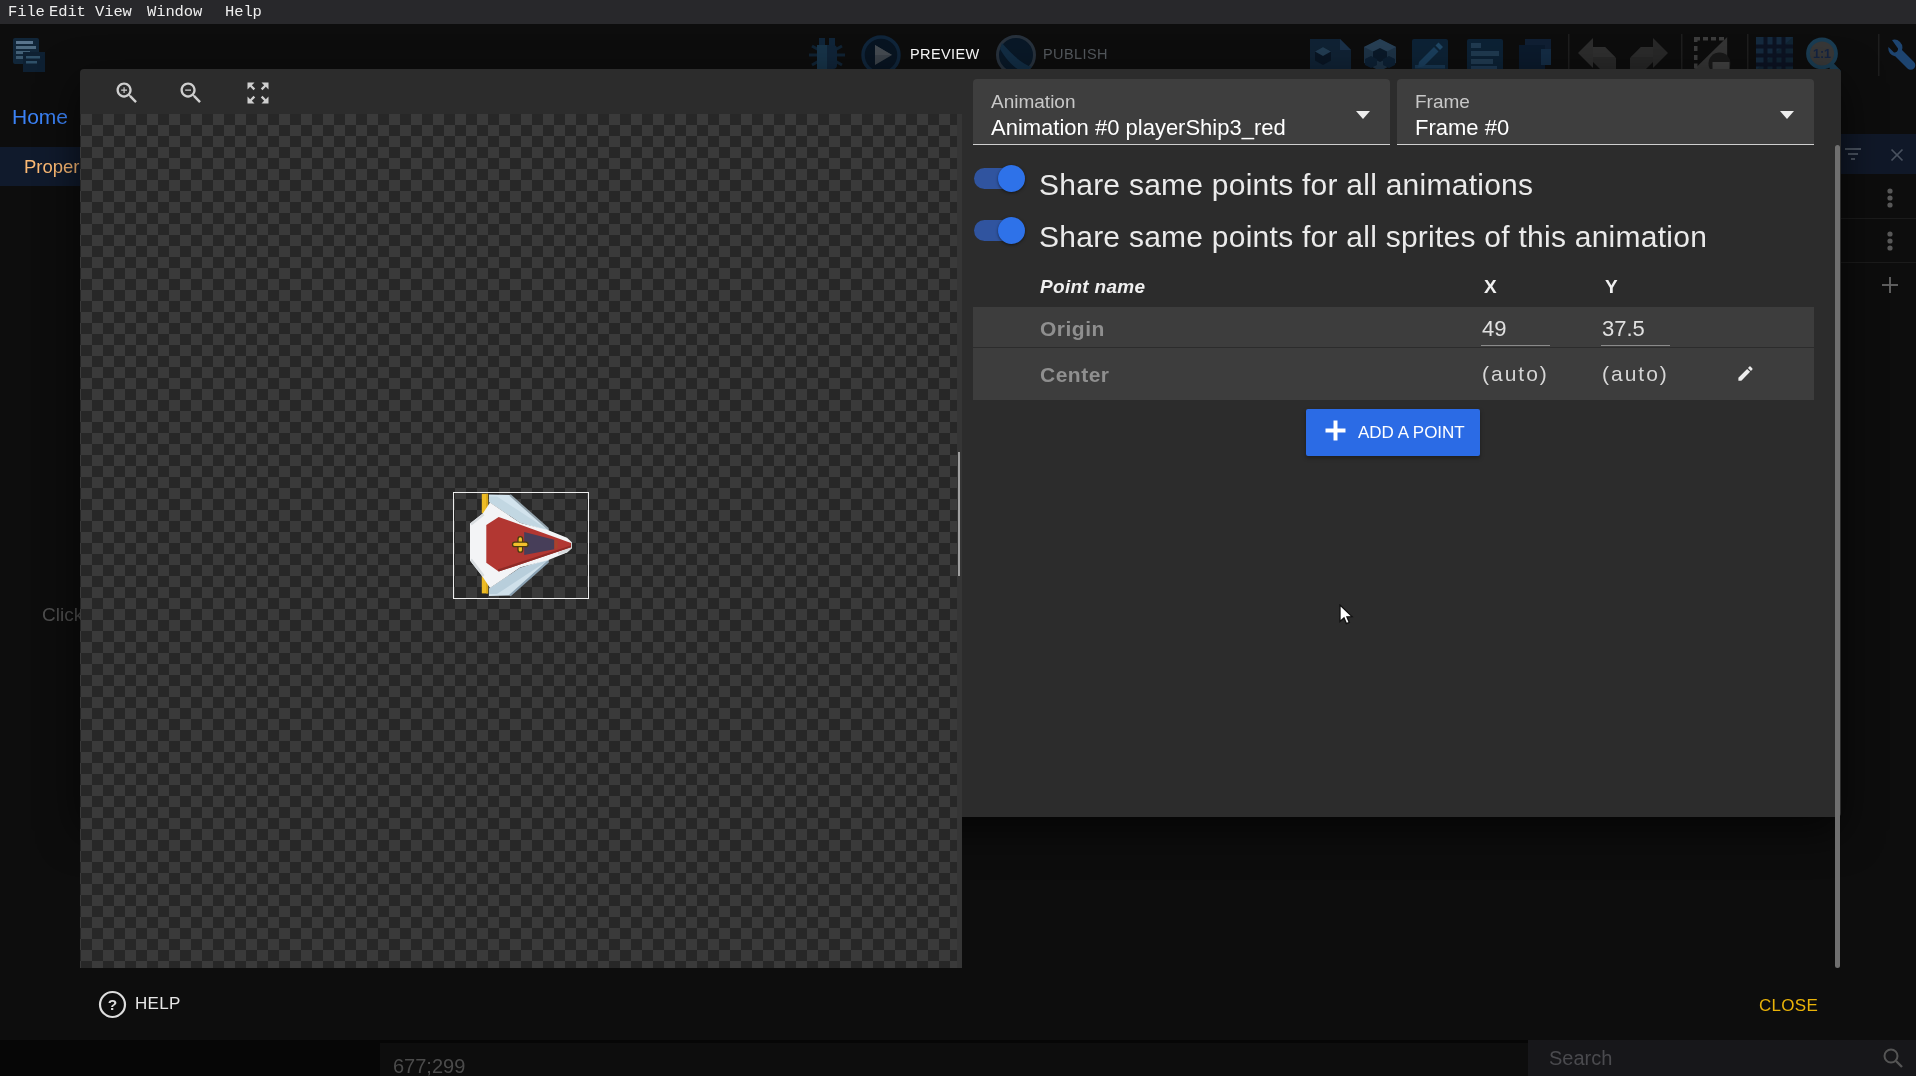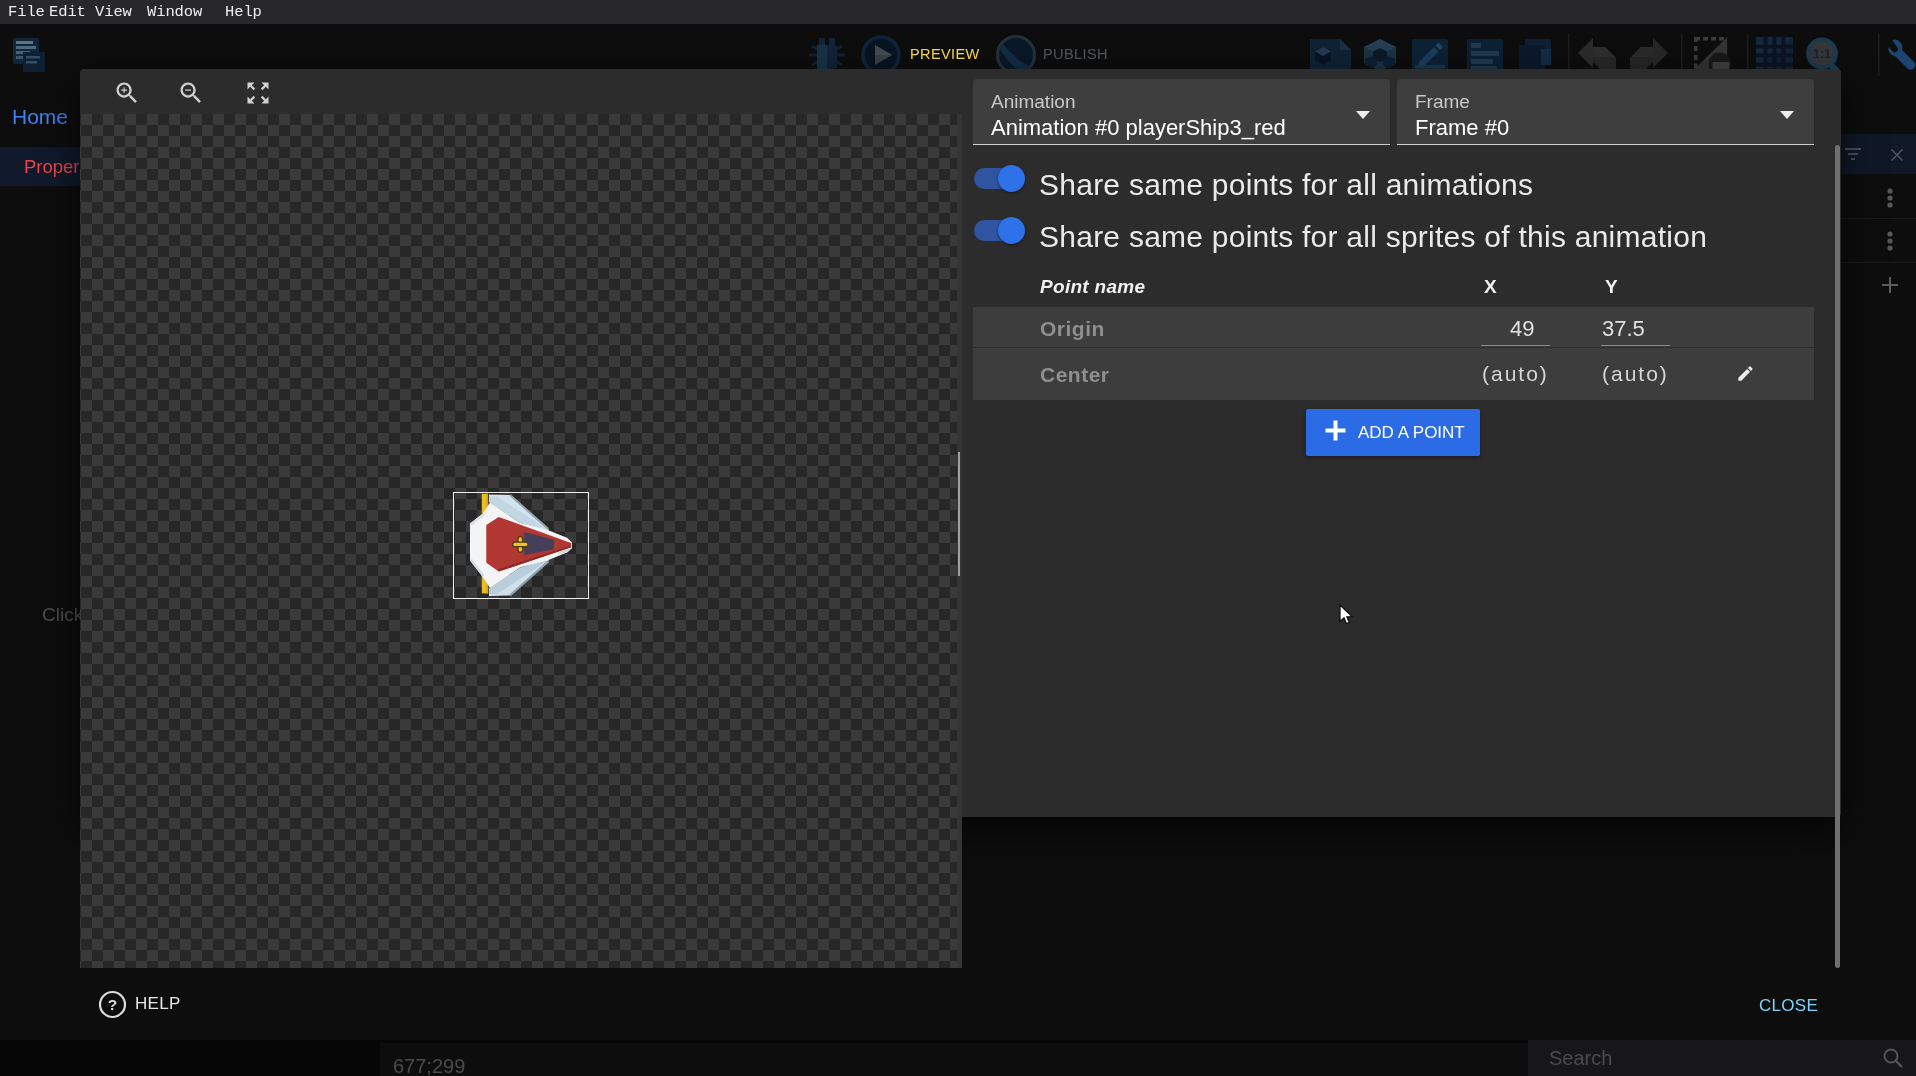--- a/index.html
+++ b/index.html
@@ -58,21 +58,21 @@
   <rect x="23" y="0" width="6" height="8" fill="#102539"></rect>
   <rect x="11" y="7" width="20" height="24" rx="4" fill="#102438"></rect>
   <path d="M11,7 h10 v24 h-10 z" fill="#173348"></path>
 </svg>
 
 <svg class="abs" style="left:860px; top:34px;" width="42" height="42" viewBox="0 0 42 42">
   <circle cx="21" cy="21" r="18" fill="#081421" stroke="#10253a" stroke-width="3.5"></circle>
   <path d="M15,11 L32,21 L15,31 z" fill="#3a4148"></path>
   <path d="M15,11 L32,21 L15,21 z" fill="#454b51"></path>
 </svg>
-<div class="abs" style="left:910px; top:46px; font-size:14.5px; letter-spacing:0.4px; color:#fde047;">PREVIEW</div>
+<div class="abs" style="left:910px; top:46px; font-size:14.5px; letter-spacing:0.4px; color:#ffffff;">PREVIEW</div>
 
 <svg class="abs" style="left:994px; top:33px;" width="44" height="44" viewBox="0 0 44 44">
   <circle cx="22" cy="22" r="18.5" fill="#091827" stroke="#27313c" stroke-width="3"></circle>
   <path d="M8,10 C20,24 30,32 38,34 L30,39 C20,36 12,26 6,16 z" fill="#122d44"></path>
 </svg>
 <div class="abs" style="left:1043px; top:46px; font-size:14.5px; letter-spacing:0.4px; color:#54595e;">PUBLISH</div>
 
 <svg class="abs" style="left:1300px; top:28px;" width="616" height="54" viewBox="0 0 616 54">
 
   <g transform="translate(10,11)">
@@ -163,21 +163,21 @@
   </g>
   <rect x="578" y="6" width="1.5" height="42" fill="#1e1e1e"></rect>
 
   <g transform="translate(588,10)">
     <path d="M4,2 a8,8 0 0 1 10,10 l12,12 a4.5,4.5 0 0 1 -6.5,6.5 l-12,-12 a8,8 0 0 1 -7,-9.5 l5.5,5.5 a3.5,3.5 0 0 0 4,-4 z" fill="#1d4470"></path>
   </g>
 </svg>
 
 <div class="abs" style="left:12px; top:105px; font-size:21px; color:#3b82f6;">Home</div>
 <div class="abs" style="left:0; top:147px; width:80px; height:39px; background:#101a2c;"></div>
-<div class="abs" style="left:24px; top:147px; line-height:39px; font-size:18.5px; color:#ef4444; width:80px; overflow:hidden; white-space:nowrap;">Proper</div>
+<div class="abs" style="left:24px; top:147px; line-height:39px; font-size:18.5px; color:#fdba74; width:80px; overflow:hidden; white-space:nowrap;">Proper</div>
 <div class="abs" style="left:42px; top:604px; font-size:19px; color:#4e4e4e; width:38px; overflow:hidden; white-space:nowrap;">Click o</div>
 
 <div class="abs" style="left:1841px; top:134px; width:75px; height:40px; background:#101828;"></div>
 <svg class="abs" style="left:1844px; top:146px;" width="20" height="16" viewBox="0 0 20 16">
   <g stroke="#49525f" stroke-width="2">
     <line x1="1" y1="3" x2="17" y2="3"></line>
       <line x1="4" y1="8" x2="14" y2="8"></line>
       <line x1="7" y1="13" x2="11" y2="13"></line>
   </g>
 </svg>
@@ -289,21 +289,21 @@
   <div class="togglethumb" style="left:917.5px; top:148px;"></div>
   <div class="sharetext" style="left:959px; top:151px;">Share same points for all sprites of this animation</div>
 
   <div class="thead" style="left:960px; top:207px;font-style:italic;">Point name</div>
   <div class="thead" style="left:1404px; top:207px;">X</div>
   <div class="thead" style="left:1525px; top:207px;">Y</div>
 
   <div class="abs" style="left:893px; top:238px; width:841px; height:93px; background:#3d3d3d;"></div>
   <div class="abs" style="left:893px; top:278px; width:841px; height:1px; background:#2c2c2c;"></div>
   <div class="trow" style="left:960px; top:248px;">Origin</div>
-  <div class="tval" style="left:1402px; top:247px;margin-left:28px;">49</div>
+  <div class="tval" style="left:1402px; top:247px;">49</div>
   <div class="tval" style="left:1522px; top:247px;">37.5</div>
   <div class="abs" style="left:1401px; top:276px; width:69px; height:1px; background:#8a8a8a;"></div>
   <div class="abs" style="left:1521px; top:276px; width:69px; height:1px; background:#8a8a8a;"></div>
   <div class="trow" style="left:960px; top:294px;">Center</div>
   <div class="tval" style="left:1402px; top:293px; color:#d6d6d6; font-size:21px; letter-spacing:2px;">(auto)</div>
   <div class="tval" style="left:1522px; top:293px; color:#d6d6d6; font-size:21px; letter-spacing:2px;">(auto)</div>
   <svg class="abs" style="left:1656px; top:295px;" width="19" height="19" viewBox="0 0 24 24" fill="#ececec">
     <path d="M3 17.25V21h3.75L17.81 9.94l-3.75-3.75L3 17.25zM20.71 7.04c.39-.39.39-1.02 0-1.41l-2.34-2.34a.9959.9959 0 0 0-1.41 0l-1.83 1.83 3.75 3.75 1.83-1.83z"></path>
   </svg>
 
@@ -317,14 +317,14 @@
     <span style="position:absolute; left:52px; top:0; line-height:47.5px; font-size:17px; font-weight:500; letter-spacing:0px; color:#fff;text-align:right;">ADD A POINT</span>
   </div>
 
   <div class="abs" style="left:1755px; top:76px; width:5px; height:823px; background:#6f6f6f; border-radius:2.5px;"></div>
 
   <svg class="abs" style="left:18px; top:921px;" width="29" height="29" viewBox="0 0 29 29">
     <circle cx="14.5" cy="14.5" r="12.5" fill="none" stroke="#dddddd" stroke-width="2.2"></circle>
     <text x="14.5" y="20" font-size="15.5" font-weight="bold" fill="#dddddd" text-anchor="middle" font-family="Liberation Sans">?</text>
   </svg>
   <div class="abs" style="left:55px; top:925px; font-size:17px; letter-spacing:0.3px; color:#e6e6e6;">HELP</div>
-  <div class="abs" style="left:1679px; top:927px; font-size:17px; letter-spacing:0.3px; color:#7dd3fc;">CLOSE</div>
+  <div class="abs" style="left:1679px; top:927px; font-size:17px; letter-spacing:0.3px; color:#eab308;">CLOSE</div>
 </div>
 
 </body></html>

